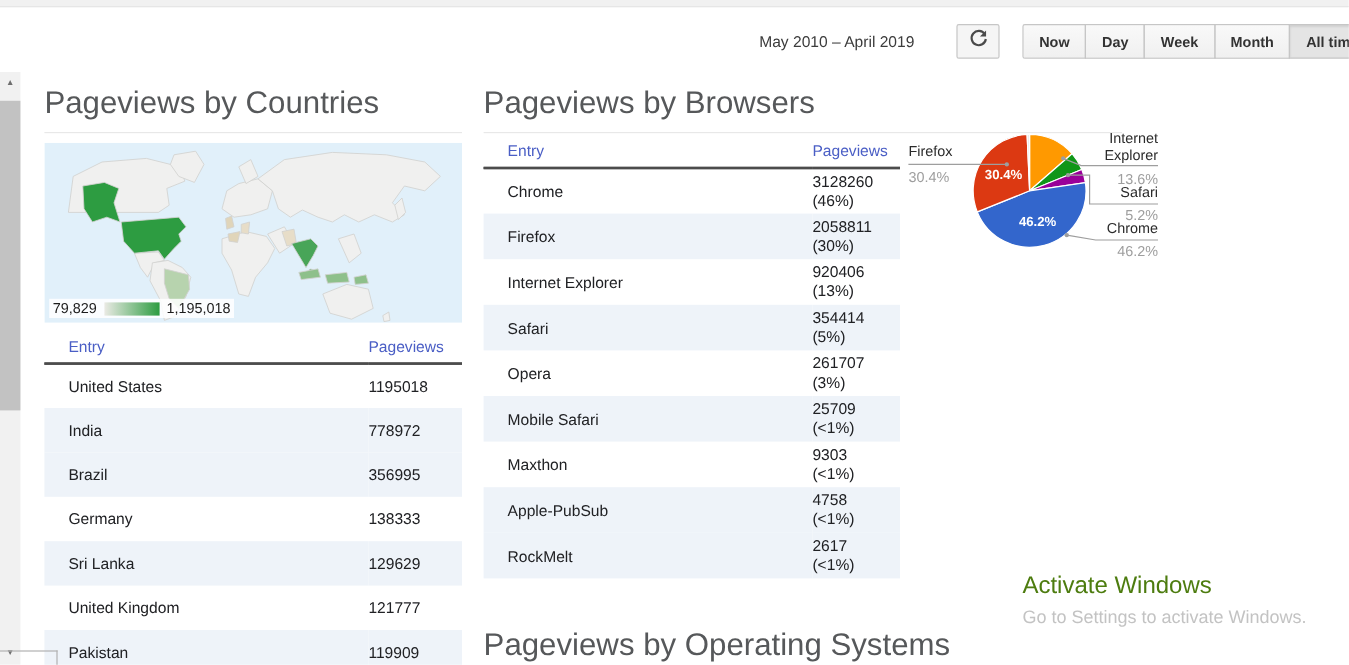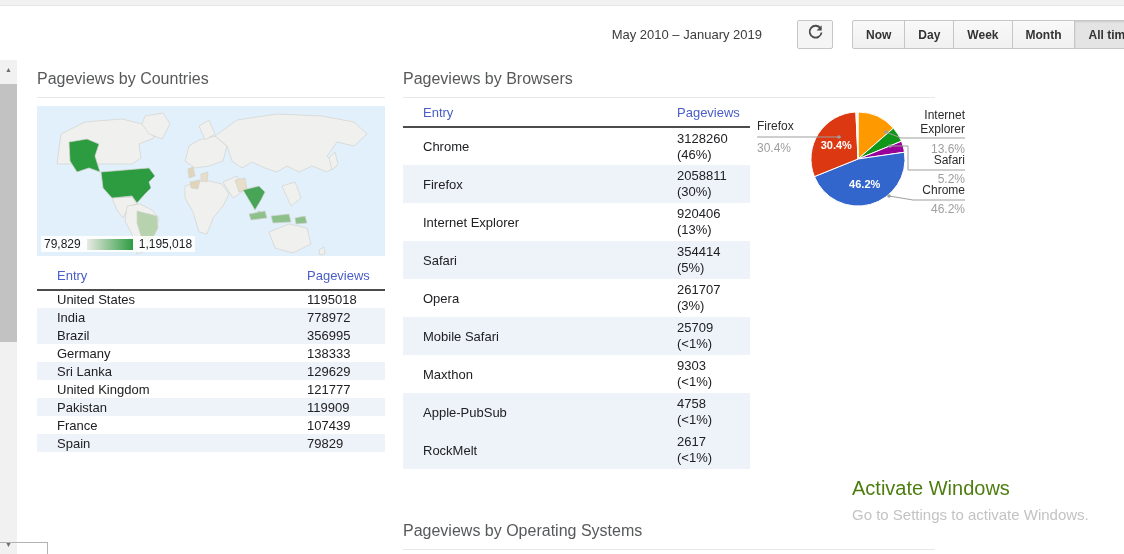--- a/index.html
+++ b/index.html
@@ -27,58 +27,58 @@
   .range-btn:last-child{border-radius:0 2px 2px 0;}
   .range-btn.selected{background:#e4e4e4;box-shadow:inset 0 1px 2px rgba(0,0,0,.12);}
   
   .v-scrollbar{position:absolute;left:0;top:60px;width:17px;height:494px;background:#f1f1f1;z-index:6;}
   .v-scrollbar .arrow{position:absolute;left:0;width:17px;height:15px;display:flex;align-items:center;justify-content:center;font-size:7px;color:#6e6e6e;cursor:pointer;}
   .v-scrollbar .arrow.up{top:2px;}
   .v-scrollbar .arrow.down{bottom:2px;}
   .v-scrollbar .thumb{position:absolute;left:0;top:24px;width:17px;height:258px;background:#c2c2c2;cursor:pointer;}
   .status-box{position:absolute;left:0;top:542px;width:47px;height:12px;border-top:1px solid #b2b2b2;border-right:1px solid #b2b2b2;z-index:7;}
   
-  .section-title{font-size:16px;font-weight:400;color:#56585a;margin:0;padding:0 0 9px 0;border-bottom:1px solid #e8e8e8;}
+  .section-title{font-size:26px;font-weight:400;color:#56585a;margin:0;padding:0 0 9px 0;border-bottom:1px solid #e8e8e8;}
   .sec-countries{position:absolute;left:37px;top:70px;width:348px;}
   .sec-browsers{position:absolute;left:403px;top:70px;width:532px;}
   .sec-os{position:absolute;left:403px;top:522px;width:532px;}
   
   .geo-map{position:relative;width:348px;height:150px;margin-top:8px;}
   .geo-map svg{display:block;}
   .geo-legend{position:absolute;left:4px;bottom:4px;display:flex;align-items:center;font-size:12px;color:#1c1c1c;background:rgba(255,255,255,.85);padding:1px 3px;}
   .geo-legend .bar{width:46px;height:11px;margin:0 6px;background:linear-gradient(to right,#eaeae4,#2d9c41);}
   
   table.data{border-collapse:collapse;table-layout:fixed;font-size:13px;color:#202124;}
   table.data.countries{width:348px;margin-top:7px;}
   table.data.browsers{width:347px;margin-top:2px;}
   table.data th{font-weight:400;color:#4a5ec5;text-align:left;padding:5px 0 6px 0;border-bottom:2px solid #4c4c4c;}
   table.data th.h-entry{padding-left:20px;}
   table.data td{padding:0;vertical-align:middle;}
   table.data td.c-entry{padding-left:20px;}
-  .countries tr.row{height:18px;}
+  .countries tr.row{height:37px;}
   .browsers tr.row{height:38px;}
   .browsers td.c-val div{line-height:16px;}
   tr.stripe{background:#eef3f9;}
   
   .pie-wrap{position:absolute;left:753px;top:106px;width:250px;height:130px;}
   .pie-wrap svg{position:absolute;left:0;top:0;}
   .pie-inside-label{font-family:"Liberation Sans",sans-serif;font-size:11px;font-weight:bold;fill:#ffffff;text-anchor:middle;}
   .callout-name{position:absolute;font-size:12px;color:#2b2b2b;line-height:14px;}
   .callout-pct{position:absolute;font-size:12px;color:#9e9e9e;line-height:14px;}
   .co-right{left:150px;width:62px;text-align:right;}
   
   .wm1{position:absolute;left:852px;top:477px;font-size:20px;color:#4d7c0f;}
   .wm2{position:absolute;left:852px;top:506px;font-size:15px;color:#c3c3c3;}
 </style>
 </head>
 <body>
 
 <div class="top-strip"></div>
 
-<div class="date-range">May 2010 – January 2019</div>
+<div class="date-range">May 2010 – April 2019</div>
 <div class="refresh-btn">
   <span>
     <svg width="17" height="17" viewBox="0 0 20 20">
       <path d="M16 5.2 A7 7 0 1 0 17.1 10" fill="none" stroke="#4a4a4a" stroke-width="2.1"></path>
       <path d="M17.3 1.6 L17.3 7.6 L11.3 7.6 Z" fill="#4a4a4a"></path>
     </svg>
   </span>
 </div>
 <div class="range-group">
   <div class="range-btn">Now</div>

